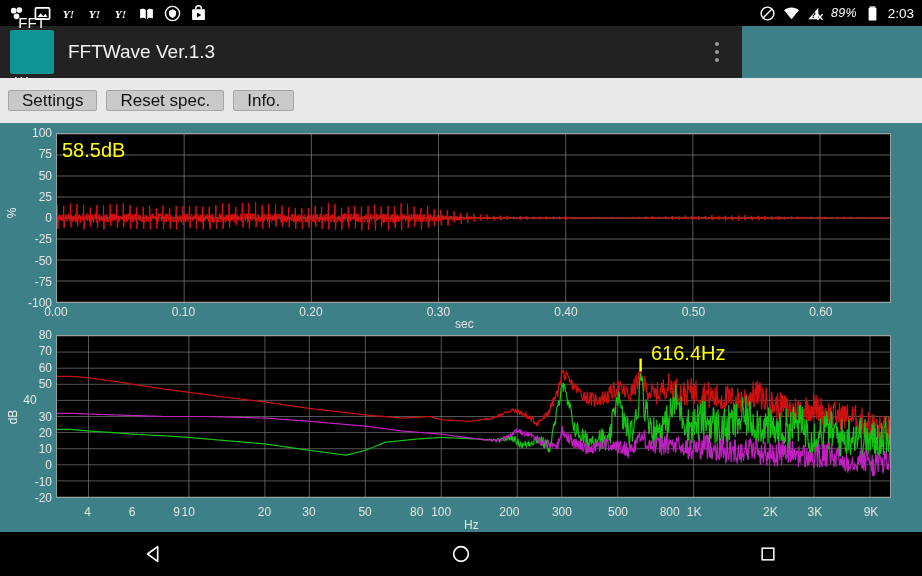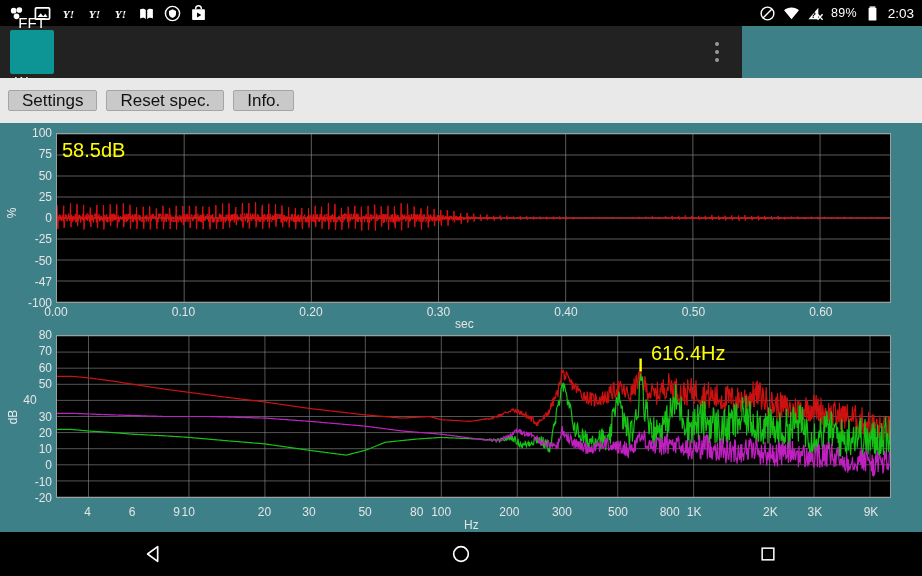--- a/index.html
+++ b/index.html
@@ -5,21 +5,21 @@
   html,body{margin:0;padding:0;background:#000;}
   body{width:922px;height:576px;overflow:hidden;font-family:"Liberation Sans",sans-serif;}
   .screen{position:relative;width:922px;height:576px;background:#3e8088;overflow:hidden;}
 
   
   .statusbar{position:absolute;left:0;top:0;width:922px;height:26px;background:#000;
              display:flex;align-items:center;padding:0 8px;box-sizing:border-box;}
   .sb-left{display:flex;align-items:center;gap:9px;}
   .sb-right{margin-left:auto;display:flex;align-items:center;gap:7px;}
   .sb-ico{width:17px;height:17px;display:block;}
-  .sb-txt{color:#fff;font-size:12.5px;letter-spacing:.2px;}
+  .sb-txt{color:#fff;font-size:12.5px;letter-spacing:.2px;font-style:italic;}
   .sb-clock{color:#fff;font-size:13.5px;}
 
   
   .appbar{position:absolute;left:0;top:26px;width:742px;height:52px;background:#222222;
           display:flex;align-items:center;padding:0 10px;box-sizing:border-box;}
   .applogo{width:44px;height:44px;background:#0d9494;border-radius:2px;color:#fff;
            display:flex;flex-direction:column;align-items:center;justify-content:center;
            line-height:1.02;font-size:15px;}
   .applogo .l2{font-size:13.5px;margin-top:44px;}
   .apptitle{color:#f2f2f2;font-size:19px;margin-left:14px;}
@@ -106,20 +106,21 @@
       </svg>
       <span class="sb-clock">2:03</span>
     </div>
   </div>
 
   <div class="appbar">
     <div class="applogo">
       <span class="l1">FFT</span>
       <span class="l2">Wave</span>
     </div>
+    <div class="apptitle">FFTWave Ver.1.3</div>
     <div class="overflow">
       <i class="dot"></i>
         <i class="dot"></i>
         <i class="dot"></i>
     </div>
   </div>
 
   <div class="btnbar">
     <button class="btn">Settings</button>
     <button class="btn">Reset spec.</button>
@@ -149,21 +150,21 @@
     </div>
     <div class="readout" style="left:62px;top:139px;">58.5dB</div>
     <div id="waveYTicks">
         <div class="axlabel" style="left: 10px; top: 126px; width: 42px; text-align: right;">100</div>
         <div class="axlabel" style="left: 10px; top: 147.25px; width: 42px; text-align: right;">75</div>
         <div class="axlabel" style="left: 10px; top: 168.5px; width: 42px; text-align: right;">50</div>
         <div class="axlabel" style="left: 10px; top: 189.75px; width: 42px; text-align: right;">25</div>
         <div class="axlabel" style="left: 10px; top: 211px; width: 42px; text-align: right;">0</div>
         <div class="axlabel" style="left: 10px; top: 232.25px; width: 42px; text-align: right;">-25</div>
         <div class="axlabel" style="left: 10px; top: 253.5px; width: 42px; text-align: right;">-50</div>
-        <div class="axlabel" style="left: 10px; top: 274.75px; width: 42px; text-align: right;">-47</div>
+        <div class="axlabel" style="left: 10px; top: 274.75px; width: 42px; text-align: right;">-75</div>
         <div class="axlabel" style="left: 10px; top: 296px; width: 42px; text-align: right;">-100</div>
       </div>
     <div id="waveXTicks">
         <div class="axlabel" style="left: 34px; top: 305px; width: 44px; text-align: center;">0.00</div>
         <div class="axlabel" style="left: 161.481px; top: 305px; width: 44px; text-align: center;">0.10</div>
         <div class="axlabel" style="left: 288.962px; top: 305px; width: 44px; text-align: center;">0.20</div>
         <div class="axlabel" style="left: 416.443px; top: 305px; width: 44px; text-align: center;">0.30</div>
         <div class="axlabel" style="left: 543.924px; top: 305px; width: 44px; text-align: center;">0.40</div>
         <div class="axlabel" style="left: 671.405px; top: 305px; width: 44px; text-align: center;">0.50</div>
         <div class="axlabel" style="left: 798.885px; top: 305px; width: 44px; text-align: center;">0.60</div>

